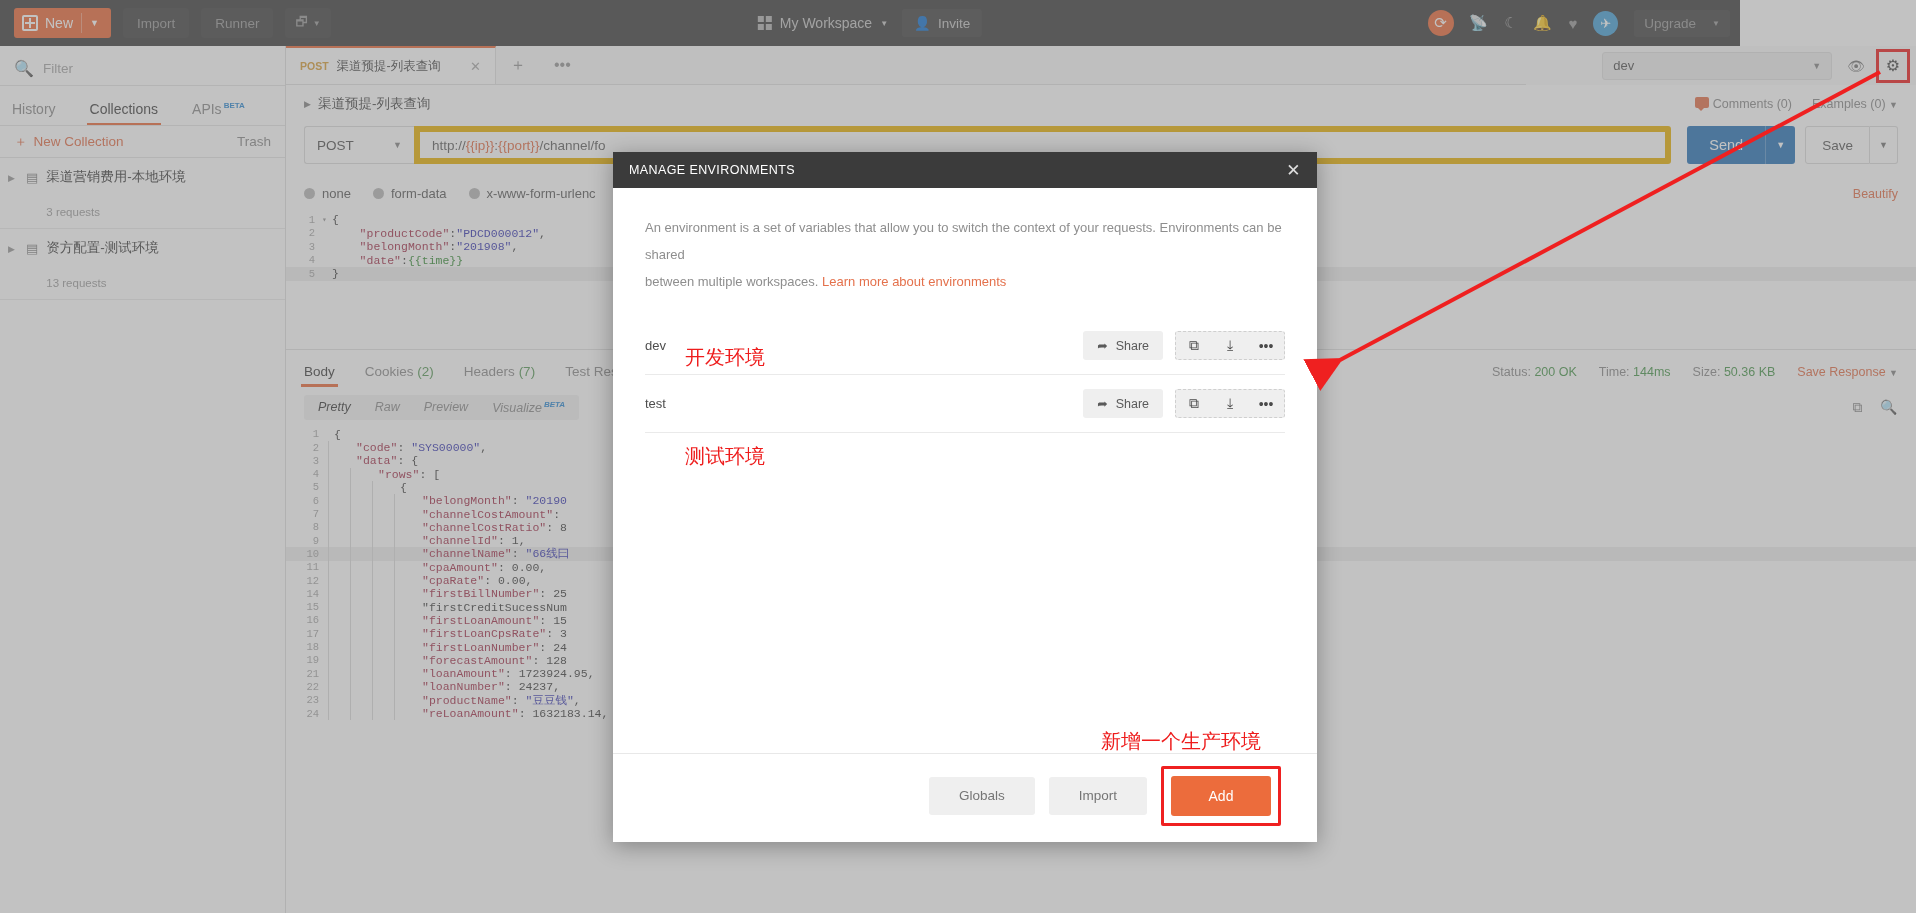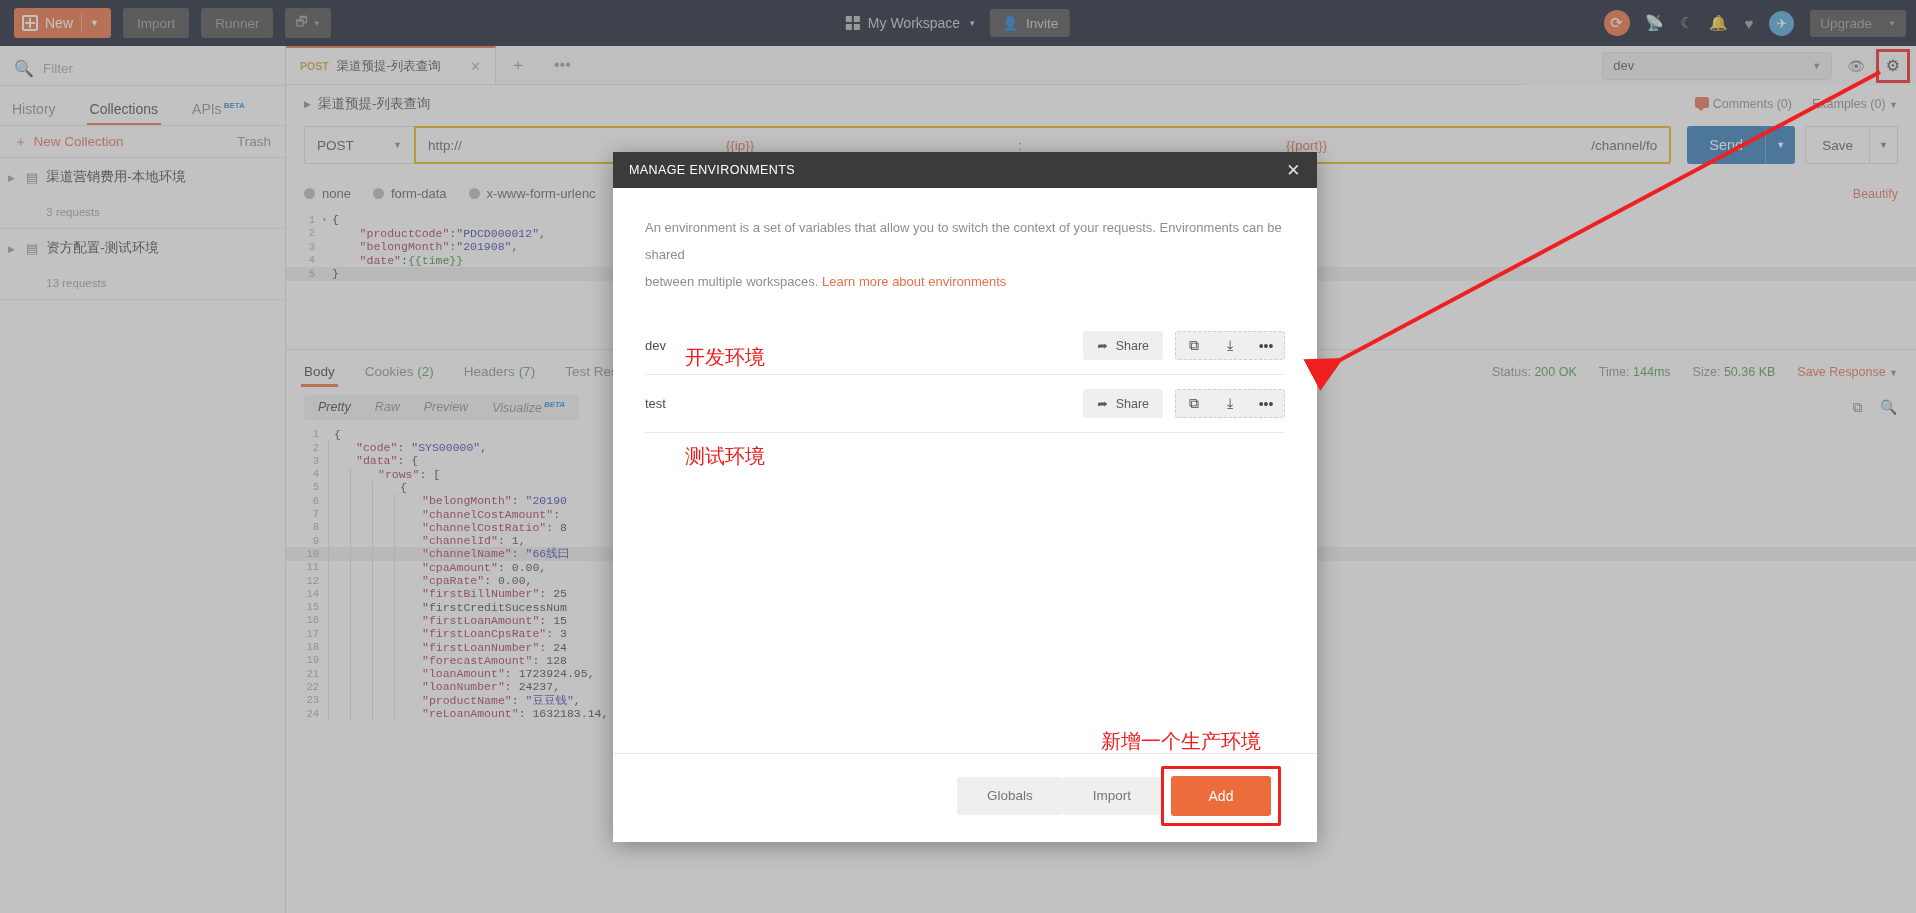--- a/index.html
+++ b/index.html
@@ -6,22 +6,22 @@
   html, body {
     width: 1916px; height: 913px;
     font-family: "Liberation Sans", sans-serif;
     overflow: hidden;
     background: #fff;
   }
   #app { position: relative; width: 1916px; height: 913px; }
 
   
   .topbar {
-    position: absolute; top: 0; left: 0; width: 1916px; height: 46px;
-    background: #0f172a; display: flex; align-items: center;
+    position: absolute; top: 0; left: 0; width: 1740px; height: 46px;
+    background: #404040; display: flex; align-items: center;
   }
   .new-btn {
     margin-left: 14px; height: 30px; background: #ec6c3c; color: #fff;
     border-radius: 3px; display: flex; align-items: center; font-size: 14px;
     padding: 0 4px 0 8px; cursor: pointer;
   }
   .new-btn .plusbox {
     width: 16px; height: 16px; border: 2px solid #fff; border-radius: 2px;
     position: relative; margin-right: 7px;
   }
@@ -133,22 +133,22 @@
   .cmt-ic { width:14px;height:11px;background:#e4714c;border-radius:2px; display:inline-block; position:relative;}
   .cmt-ic::after{content:'';position:absolute;left:2px;bottom:-3px;border-left:4px solid transparent;border-right:4px solid transparent;border-top:4px solid #e4714c;}
 
   .urlrow { display:flex; align-items:center; padding: 4px 18px 10px 18px; gap:0; }
   .method-sel {
     width:110px; height:38px; border:1px solid #dcdcdc; border-right:none; border-radius:3px 0 0 3px;
     display:flex; align-items:center; justify-content:space-between; padding:0 12px;
     font-size:13.5px; color:#555; background:#fff; cursor:pointer;
   }
   .url-input {
-    flex:1; height:38px; border:2px solid #eab308; border-radius:0 3px 3px 0;
-    display:flex; align-items:center; padding:9px 12px; font-size:13.5px; color:#636363;justify-content:space-between;
+    flex:1; height:38px; border:6px solid #eab308; border-radius:0 3px 3px 0;
+    display:flex; align-items:center; padding:9px 12px; font-size:13.5px; color:#636363;
   }
   .url-input .var { color:#e4714c; }
   .send-btn {
     margin-left:16px; width:78px; height:38px; background:#2b76b9; color:#fff;
     border-radius:3px 0 0 3px; display:flex; align-items:center; justify-content:center;
     font-size:14.5px; cursor:pointer;
   }
   .send-caret {
     width:30px;height:38px;background:#2b76b9;color:#fff;border-radius:0 3px 3px 0;
     display:flex;align-items:center;justify-content:center;font-size:9px;
@@ -251,21 +251,21 @@
     display:flex; align-items:center; gap:8px; font-size:12.5px; color:#5a5a5a; cursor:pointer;
   }
   .icon-group {
     background:#efefef; border-radius:3px; height:29px; display:flex; align-items:center;
     border:1px dashed #cfcfcf;
   }
   .ig-btn { width:36px; height:29px; display:flex; align-items:center; justify-content:center;
             color:#4a4a4a; font-size:14px; cursor:pointer;}
   .modal-foot {
     height:84px; border-top:1px solid #e8e8e8; display:flex; align-items:center;
-    justify-content:flex-end; padding-right:36px;
+    justify-content:flex-end; gap:14px; padding-right:36px;
   }
   .mf-btn {
     background:#efefef; color:#757575; border-radius:3px; height:38px; padding:0 30px;
     display:flex; align-items:center; font-size:13.5px; cursor:pointer;
   }
   .mf-add {
     background:#ec6c3c; color:#fff; border-radius:3px; height:40px; width:100px;
     display:flex; align-items:center; justify-content:center; font-size:14px; cursor:pointer;
   }
   .add-wrap { padding:7px; border:3px solid #ef2020; border-radius:2px; }

